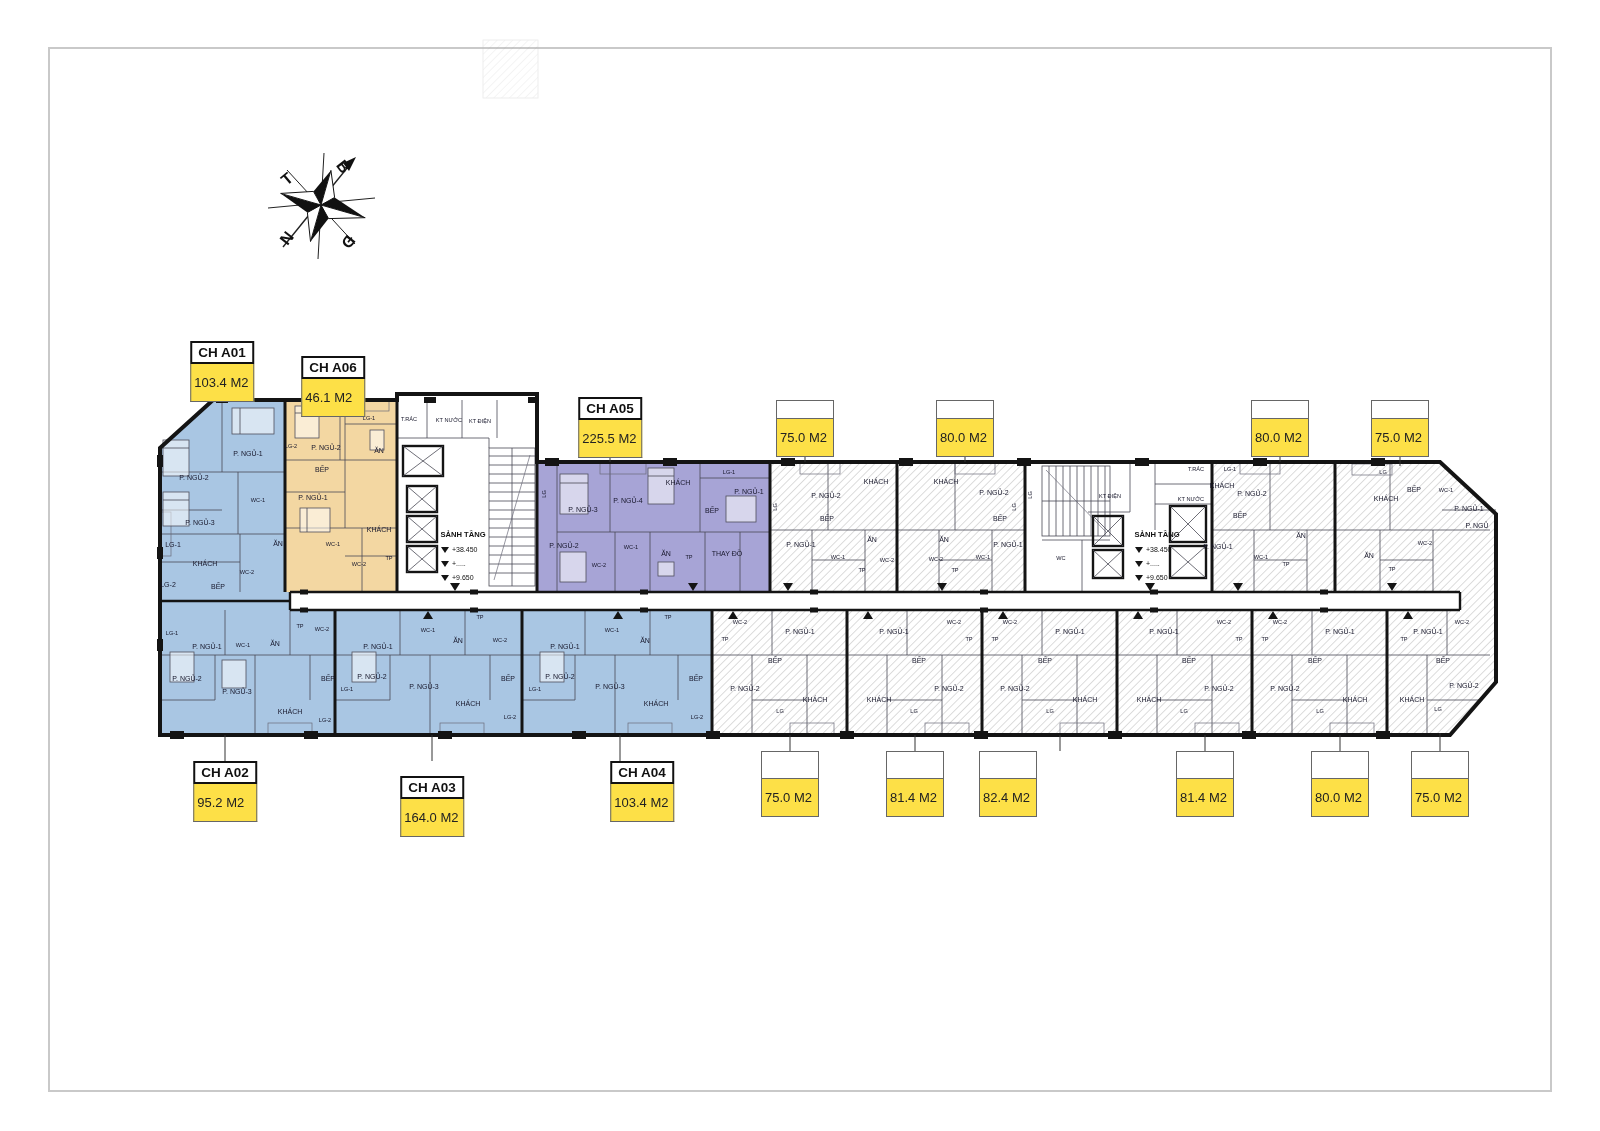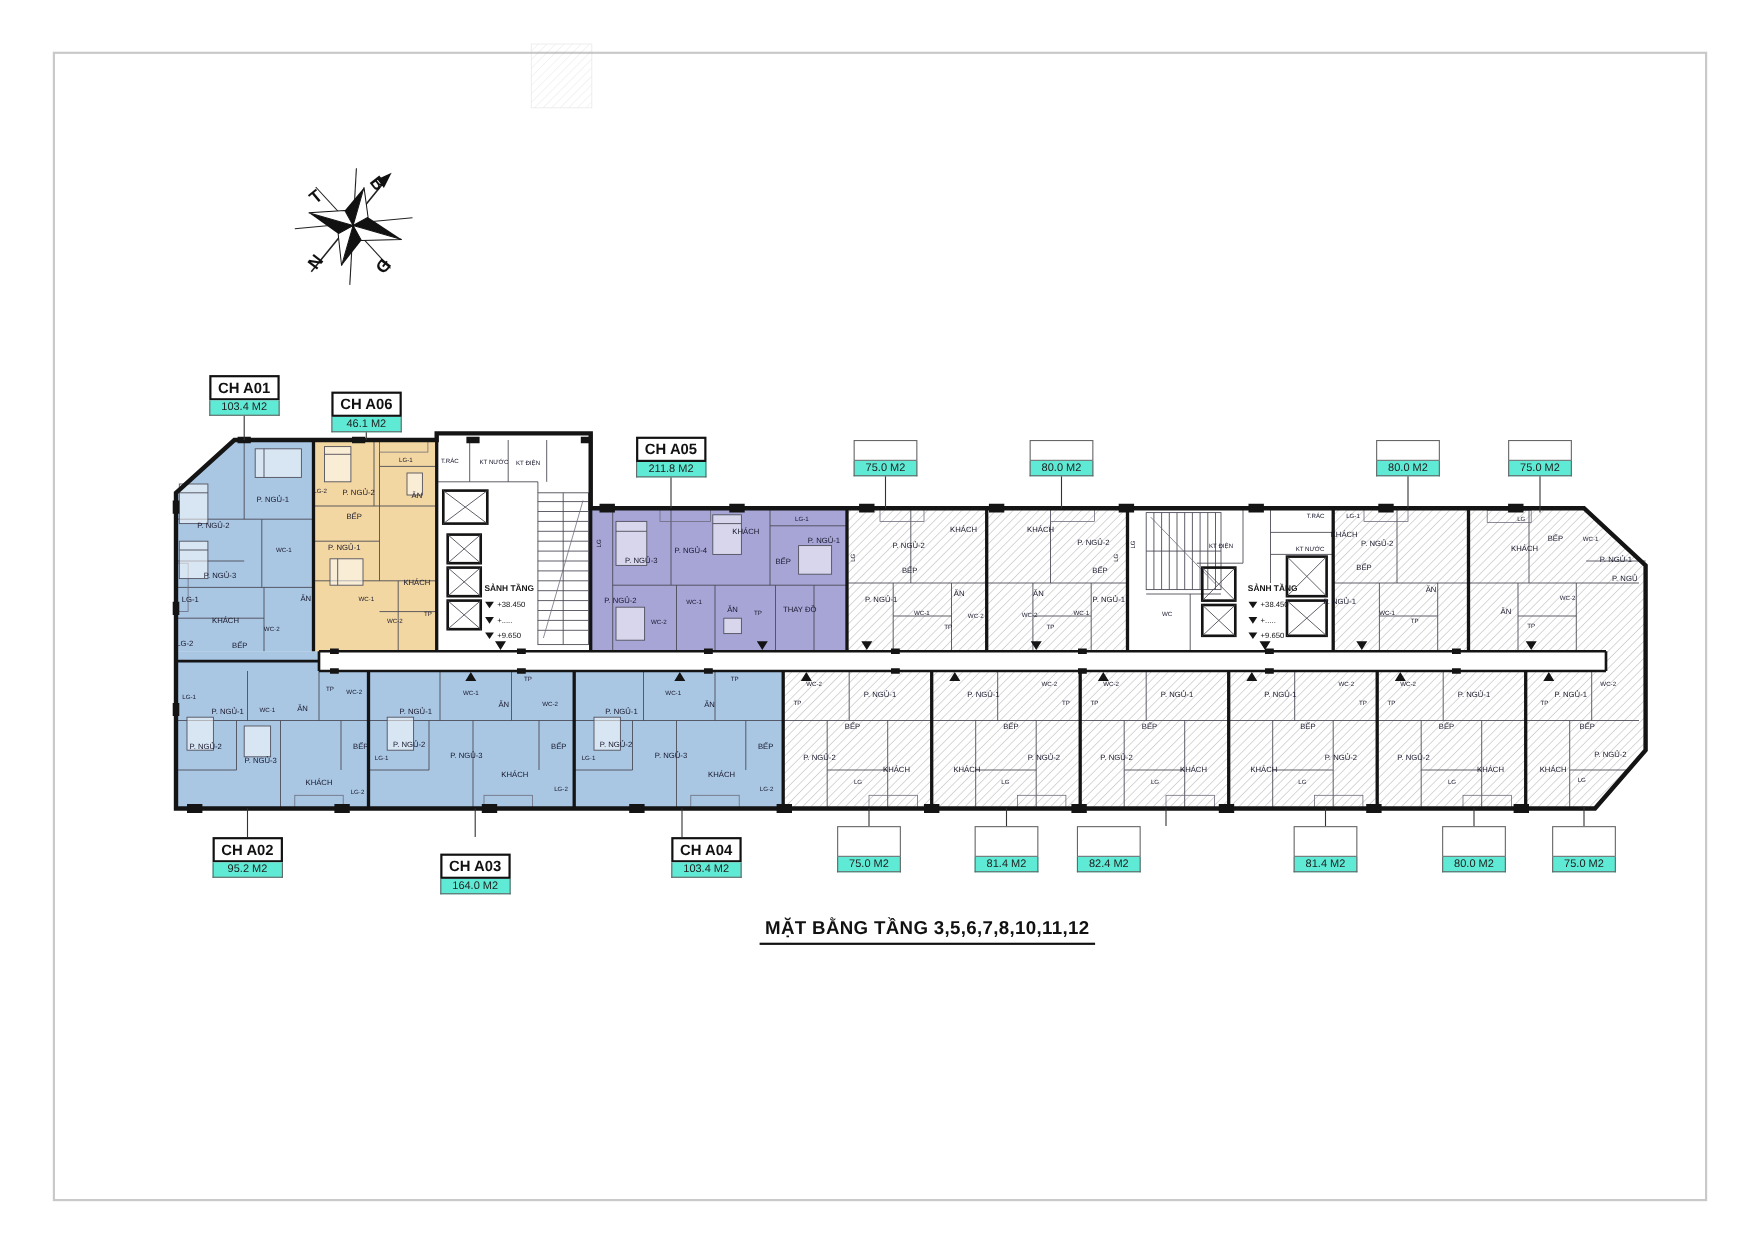--- a/index.html
+++ b/index.html
@@ -17,25 +17,25 @@
   .pier{stroke:var(--wall,#141414);fill:none}
   .fur{stroke:#4f4f5c;stroke-width:.8;fill:#ffffff;fill-opacity:.55}
   .ld{stroke:#333;stroke-width:1;fill:none}
   .mk{fill:#141414}
   text.rl{font:7px "Liberation Sans",sans-serif;fill:#16162a;text-anchor:middle}
   text.rs{font:5.6px "Liberation Sans",sans-serif;fill:#16162a;text-anchor:middle}
   text.lob{font:bold 7.6px "Liberation Sans",sans-serif;fill:#111;text-anchor:middle}
   text.lvl{font:7px "Liberation Sans",sans-serif;fill:#111;text-anchor:start}
   text.cmp{font:bold 16px "Liberation Sans",sans-serif;fill:#111;text-anchor:middle}
   
-  .ubox{position:absolute;transform:translateX(-50%);text-align:center;z-index:3}
+  .ubox{position:absolute;transform:translateX(-50%);text-align:left;z-index:3}
   .ubox .code{display:block;border:2px solid #111;background:#fff;font-weight:bold;
               font-size:13.5px;line-height:17px;padding:1px 6px;color:#111;white-space:nowrap}
-  .ubox .area{display:block;border:1px solid #666;border-top:0;background:#5eead4;
-              font-size:10px;line-height:13px;padding:0 3px;color:#222;white-space:nowrap}
+  .ubox .area{display:block;border:1px solid #666;border-top:0;background:#fde047;
+              font-size:13px;line-height:13px;padding:12px 3px;color:#222;white-space:nowrap}
   .ubox.thin .code{border:1px solid #666;font-weight:normal;height:15px;min-width:48px;padding:1px 4px}
   .ubox.thin.bot .code{height:24px}
   .title{position:absolute;left:843px;top:834px;transform:translateX(-50%);z-index:3;
          font-size:17px;font-weight:bold;color:#111;letter-spacing:.3px;
          border-bottom:2px solid #111;padding:0 5px 3px;white-space:nowrap}
 </style>
 </head>
 <body>
 
 <div class="sheet">
@@ -410,21 +410,21 @@
   <div class="ubox" style="left:222px;top:341px">
     <span class="code">CH A01</span>
     <span class="area">103.4 M2</span>
   </div>
   <div class="ubox" style="left:333px;top:356px">
     <span class="code">CH A06</span>
     <span class="area">46.1 M2</span>
   </div>
   <div class="ubox" style="left:610px;top:397px">
     <span class="code">CH A05</span>
-    <span class="area">211.8 M2</span>
+    <span class="area">225.5 M2</span>
   </div>
   <div class="ubox thin" style="left:805px;top:400px">
     <span class="code"></span>
     <span class="area">75.0 M2</span>
   </div>
   <div class="ubox thin" style="left:965px;top:400px">
     <span class="code"></span>
     <span class="area">80.0 M2</span>
   </div>
   <div class="ubox thin" style="left:1280px;top:400px">
@@ -465,14 +465,13 @@
   </div>
   <div class="ubox thin bot" style="left:1340px;top:751px">
     <span class="code"></span>
     <span class="area">80.0 M2</span>
   </div>
   <div class="ubox thin bot" style="left:1440px;top:751px">
     <span class="code"></span>
     <span class="area">75.0 M2</span>
   </div>
 
-  <div class="title">MẶT BẰNG TẦNG 3,5,6,7,8,10,11,12</div>
 </div>
 
 </body></html>

